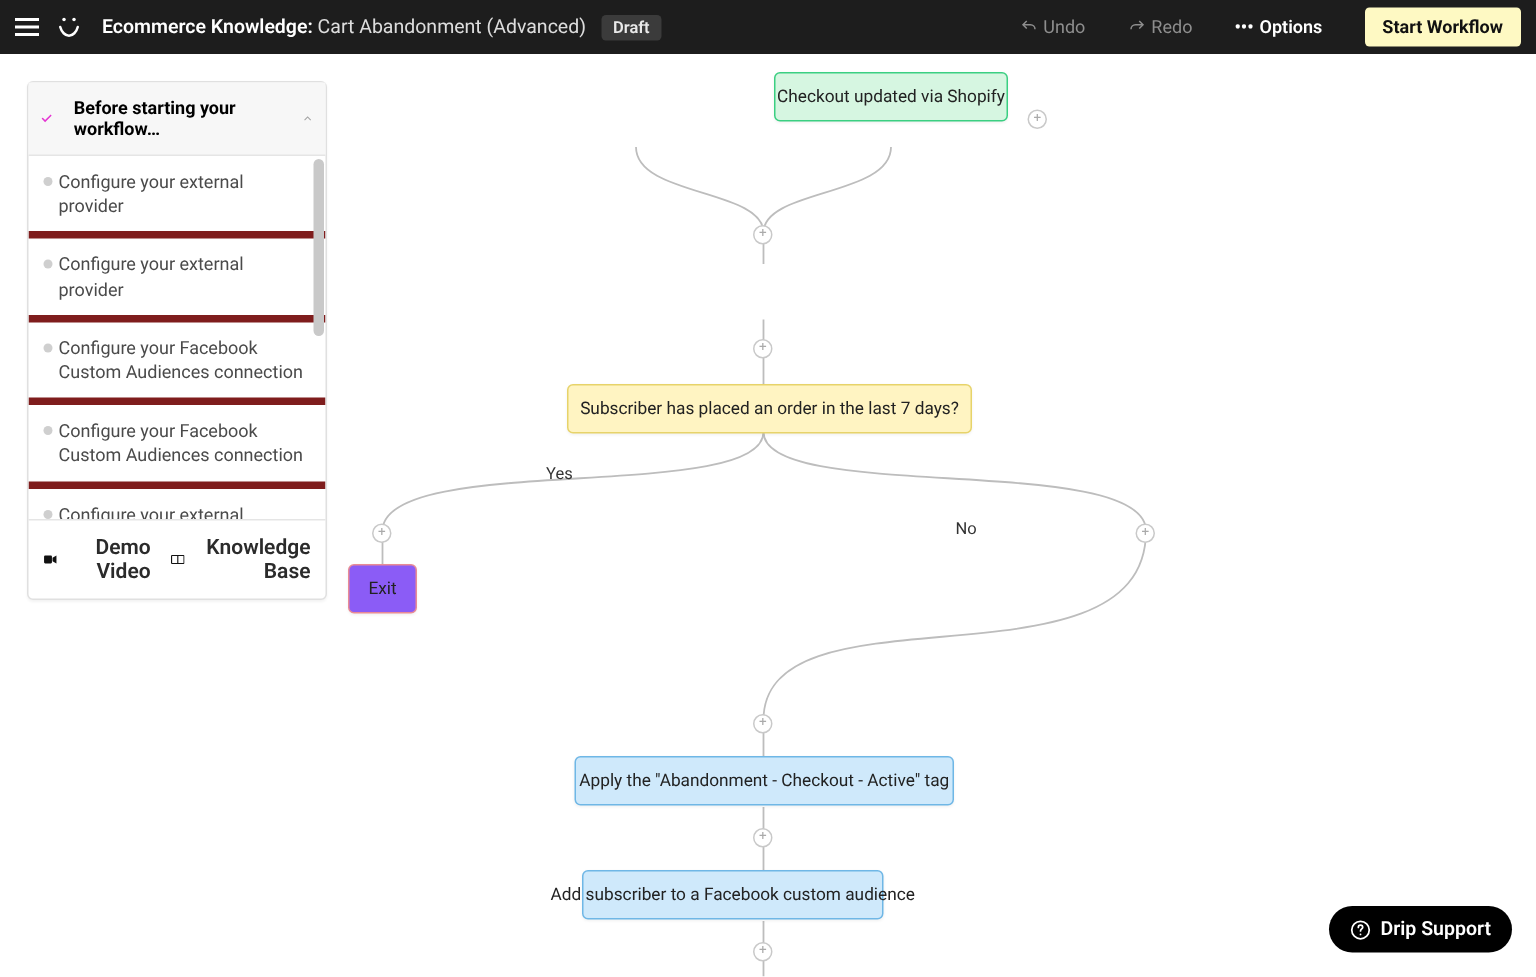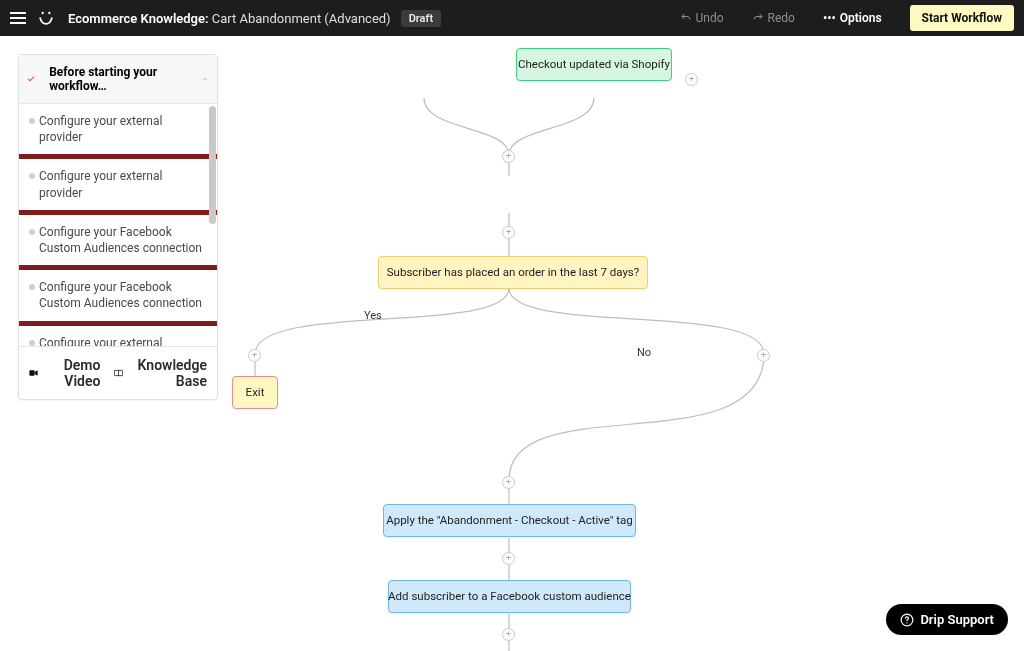--- a/index.html
+++ b/index.html
@@ -71,21 +71,21 @@
   .flow-svg { position: absolute; left: 0; top: 0; width: 1024px; height: 615px; pointer-events: none; }
   .node {
     position: absolute; background: #fff; border-radius: 4px;
     font-size: 11.5px; color: #222; display: flex; align-items: center; justify-content: center;
     text-align: center; padding: 8px 12px; line-height: 1.3;
     cursor: pointer; white-space: nowrap;
     box-shadow: 0 1px 2px rgba(0,0,0,.06);
   }
   .node.green  { background: #d6f6e1; border: 1px solid #3bcf82; }
   .node.red    { background: #fbd2d4; border: 1px solid #e04556; }
-  .node.redline{ background: #fef9c3; border: 1px solid #e98b95; text-align: right; }
+  .node.redline{ background: #8b5cf6; border: 1px solid #e98b95; text-align: right; }
   .node.yellow { background: #fff4c2; border: 1px solid #e7d36a; }
   .node.blue   { background: #cfe9fb; border: 1px solid #6fb7e6; }
 
   .plus {
     width: 13px; height: 13px; border: 1px solid #c9c9c9; border-radius: 50%;
     background: #fff; display: flex; align-items: center; justify-content: center;
     font-size: 9px; color: #aaa; position: absolute; pointer-events: auto; cursor: pointer;
     line-height: 1;
   }
   .branch-label {
@@ -180,21 +180,21 @@
   <div class="plus" style="left:502px; top:516px;">+</div>
   <div class="plus" style="left:502px; top:592px;">+</div>
 
   <div class="branch-label" style="left:364px; top:273px;">Yes</div>
   <div class="branch-label" style="left:637px; top:273px;margin-top:37px;">No</div>
 
   <div class="node green" style="left:516px; top:12px; width:156px;">Checkout updated via Shopify</div>
   <div class="node yellow" style="left:378px; top:220px; width:270px;">Subscriber has placed an order in the last 7 days?</div>
   <div class="node redline" style="left:232px; top:340px; width:46px;">Exit</div>
   <div class="node blue" style="left:383px; top:468px; width:253px;">Apply the "Abandonment - Checkout - Active" tag</div>
-  <div class="node blue" style="left:388px; top:544px; width:243px;">Add subscriber to a Facebook custom audience</div>
+  <div class="node blue" style="left:388px; top:544px; width:201px;">Add subscriber to a Facebook custom audience</div>
 </div>
 
 <div class="panel">
   <div class="panel-header">
     <svg class="check-ic" viewBox="0 0 24 24">
         <path d="M4 12l5 5L20 6" fill="none" stroke="#e535d2" stroke-width="3" stroke-linecap="round"></path>
       </svg>
     <span>Before starting your workflow…</span>
     <svg class="chev" width="10" height="10" viewBox="0 0 24 24">
         <path d="M6 15l6-6 6 6" fill="none" stroke="#666" stroke-width="2"></path>

